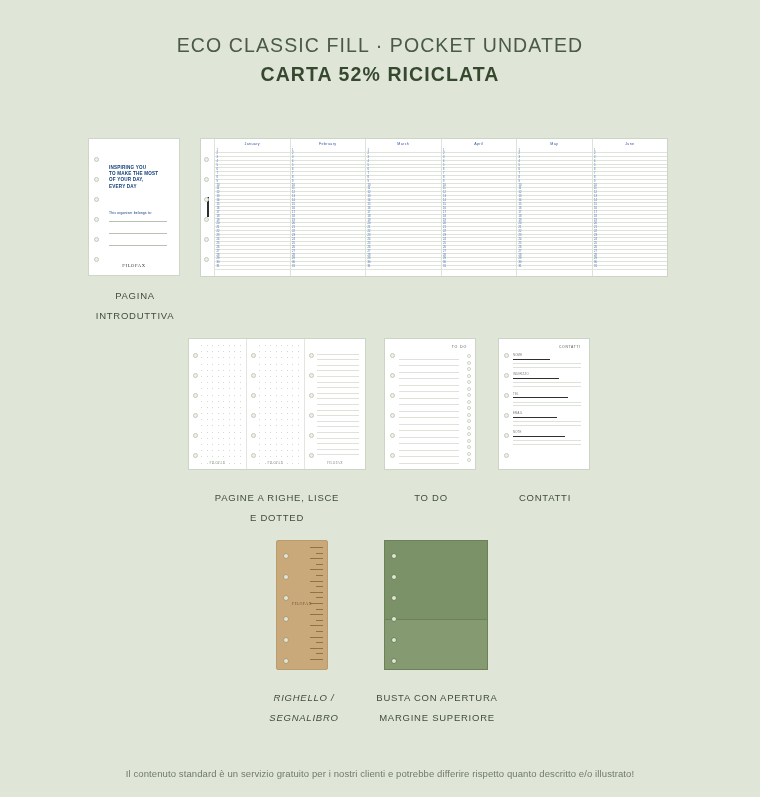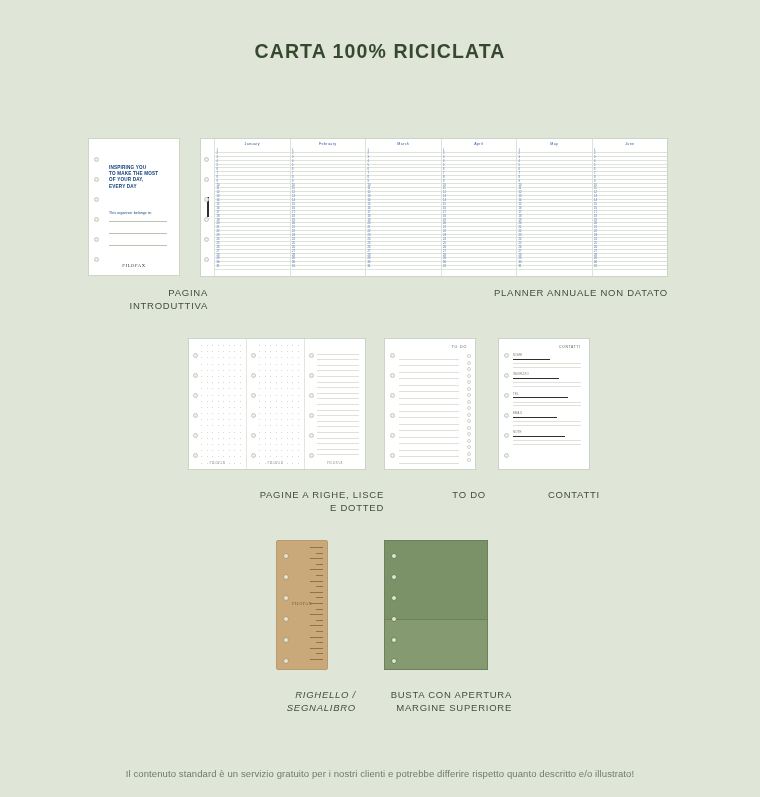--- a/index.html
+++ b/index.html
@@ -25,25 +25,25 @@
   .header .line2 {
     font-size: 19.5px;
     letter-spacing: 1.1px;
     color: #36492f;
     font-weight: bold;
     margin-top: 6px;
   }
 
   
   .caption {
-    text-align: right;
+    text-align: center;
     font-size: 9.5px;
     letter-spacing: 0.75px;
     color: #3f4c3c;
-    line-height: 13px;
+    line-height: 20px;
     text-transform: uppercase;
   }
 
   
   .row1 {
     position: absolute;
     top: 138px;
     left: 0;
     width: 100%;
     height: 180px;
@@ -317,21 +317,22 @@
     text-align: center;
     font-size: 9.5px;
     color: #6f7c6b;
     letter-spacing: 0.1px;
   }
 </style>
 </head>
 <body>
 
 <div class="header">
-  <div class="line2">CARTA 100% RICICLATA</div>
+  <div class="line1">ECO CLASSIC FILL · POCKET UNDATED</div>
+  <div class="line2">CARTA 52% RICICLATA</div>
 </div>
 
 <div class="row1">
 
   <div class="intro-wrap">
     <div class="page-card intro-page">
       <div class="holes" id="introHoles">
           <div class="hole" style="top: 18px;"></div>
           <div class="hole" style="top: 38px;"></div>
           <div class="hole" style="top: 58px;"></div>
@@ -939,21 +940,20 @@
             <div class="mrow">
               <span>30</span>
             </div>
             <div class="mrow">
               <span>31</span>
             </div>
           </div>
         </div>
     </div>
   </div>
-  <div class="caption planner-caption">PLANNER ANNUALE NON DATATO</div>
 </div>
 
 <div class="row2">
 
   <div class="lined-wrap">
     <div class="lined-spread">
       <div class="lp lp-left">
         <div class="holes" style="left:4px" id="lpHoles1">
             <div class="hole" style="top: 14px;"></div>
             <div class="hole" style="top: 34px;"></div>

